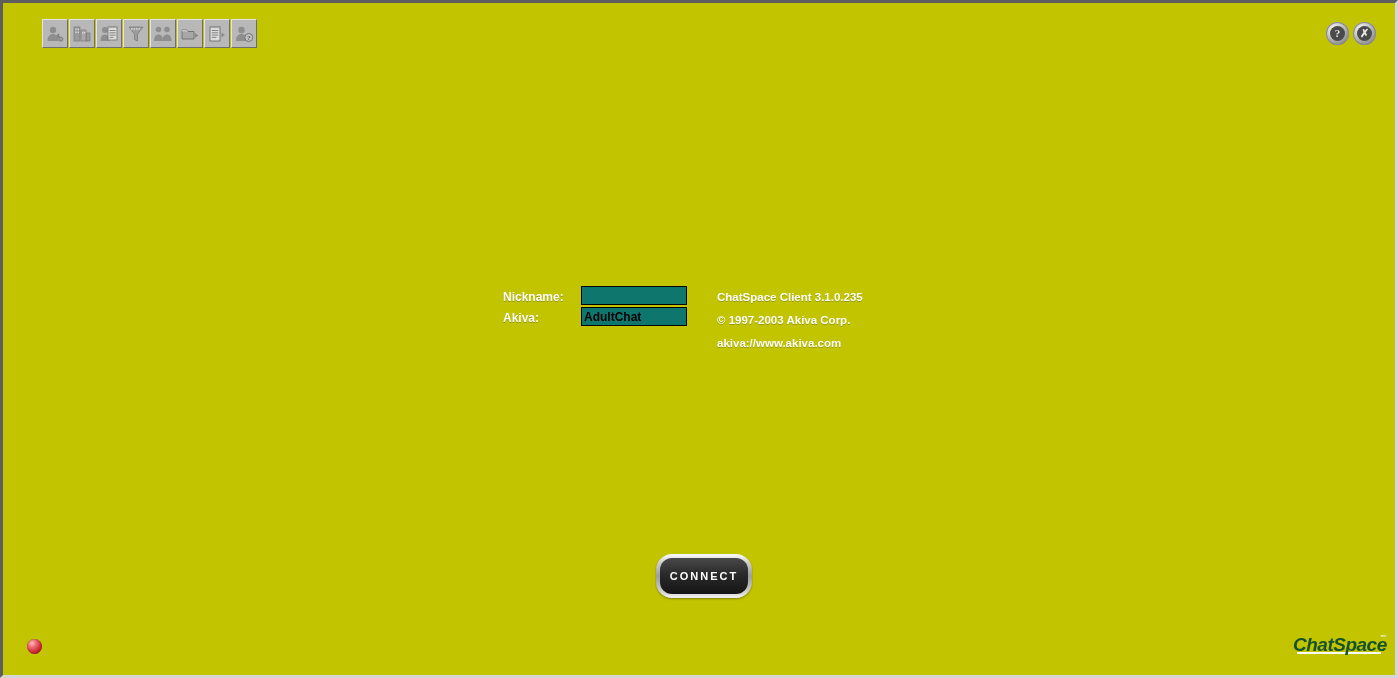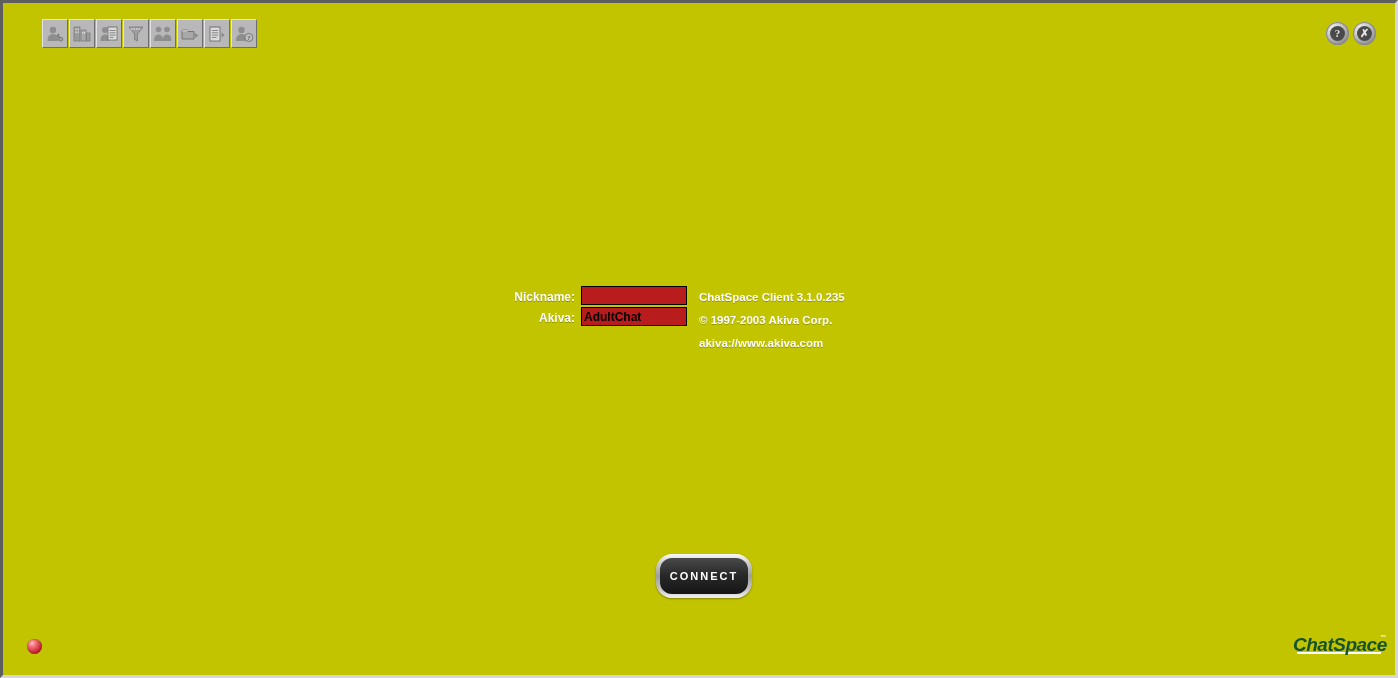--- a/index.html
+++ b/index.html
@@ -102,44 +102,43 @@
     display: flex;
     flex-direction: column;
   }
   .field-row {
     display: flex;
     flex-direction: row;
     align-items: center;
   }
   .field-label {
     width: 72px;
-    text-align: right;
     color: #ffffff;
     font-size: 12px;
     font-weight: bold;
     padding-right: 6px;
     white-space: nowrap;
     text-shadow: 0 1px 0 rgba(0,0,0,0.25);
   }
   .field-input {
     width: 106px;
     height: 19px;
     box-sizing: border-box;
-    background: #b91c1c;
+    background: #0f766e;
     border: 1px solid #000000;
     font-family: "Liberation Sans", sans-serif;
     font-size: 12px;
     font-weight: bold;
     color: #000000;
     padding: 0 2px;
     outline: none;
     margin-bottom: 2px;
   }
   #info-block {
-    margin-left: 12px;
+    margin-left: 30px;
     padding-top: 0px;
   }
   .info-line {
     color: #ffffff;
     font-size: 11.5px;
     font-weight: bold;
     line-height: 23px;
     white-space: nowrap;
     text-shadow: 0 1px 0 rgba(0,0,0,0.22);
   }

